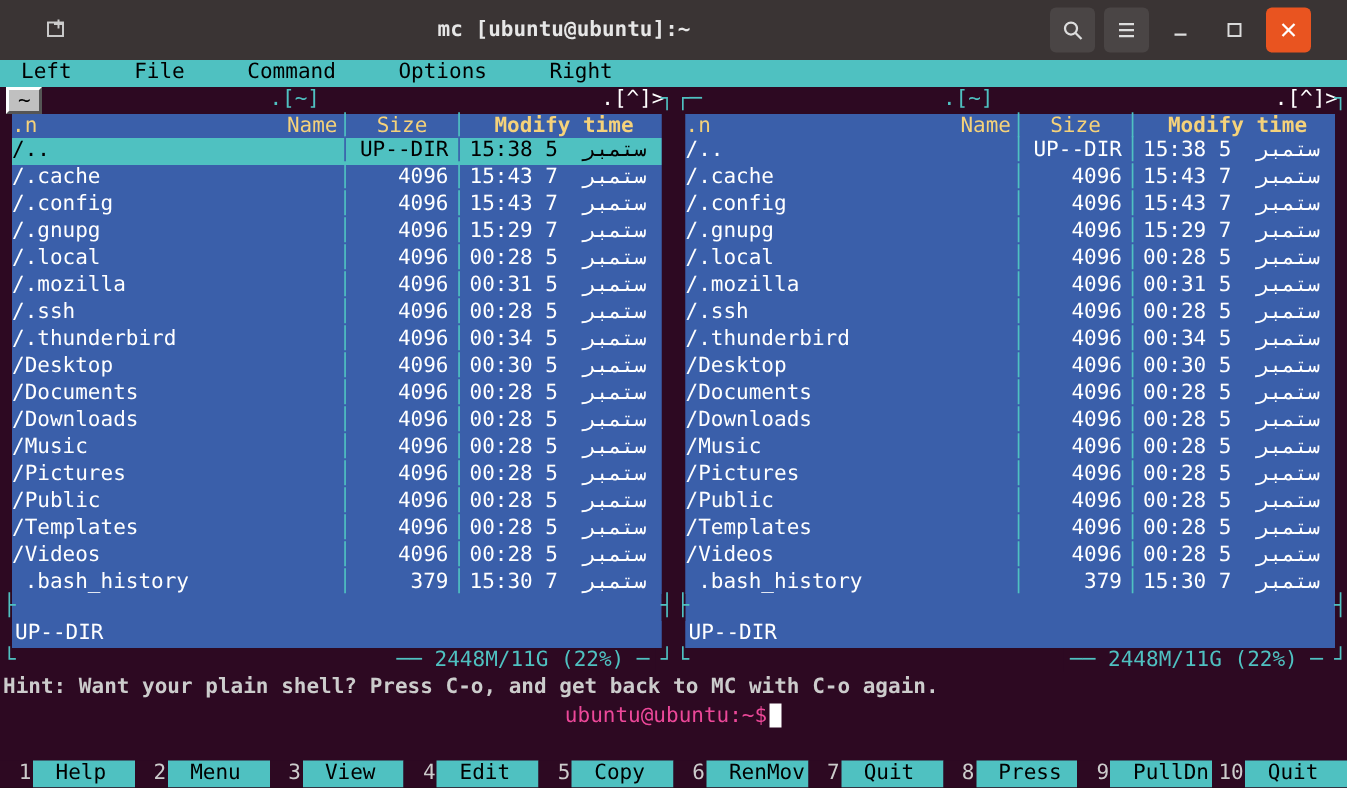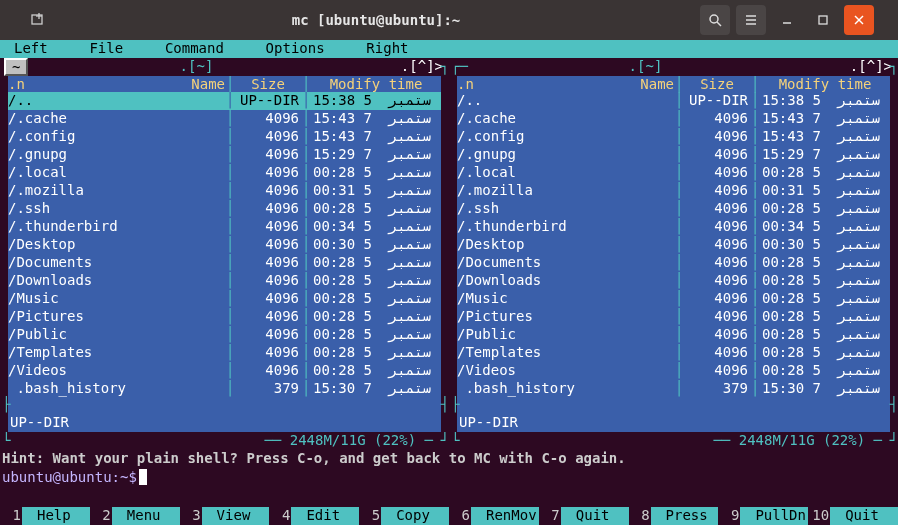--- a/index.html
+++ b/index.html
@@ -79,21 +79,21 @@
     position:absolute;
     left:8px; right:8px; top:18px; bottom:54px;
   }
   .header-row {
     display:flex;
     color:#f5d27a;
   }
   .col-n { width:20px; }
   .col-name { flex:1; text-align:right; }
   .col-size { width:66px; text-align:center; }
-  .col-mtime { width:130px; text-align:center; }
+  .col-mtime { width:130px; text-align:center;font-weight:bold; }
   .sep { color:#4fc1c1; width:10px; text-align:center; }
   .rows { }
   .row {
     display:flex;
     color:#fff;
     height:18px;
   }
   .row.selected { background:#4fc1c1; color:#000; }
   .row .c-name { flex:1; white-space:pre; overflow:hidden; }
   .row .c-size { width:66px; text-align:right; padding-right:2px;}
@@ -113,25 +113,26 @@
     left:8px; right:8px; top:18px; bottom:18px;
     background:#3a5faa;
   }
   .hintline {
     color:#ccc;
     padding:0 2px;
     height:18px;
     font-weight:bold;
   }
   .promptline {
-    color:#c4b5fd;
+    color:#ec4899;
     padding:0 2px;
     height:18px;
     display:flex;
     align-items:center;
+    justify-content:center;
   }
   .cursor {
     display:inline-block;
     width:8px; height:16px;
     background:#fff;
     margin-left:2px;
   }
   .fkeys {
     position:absolute;
     bottom:0; left:0; right:0;

